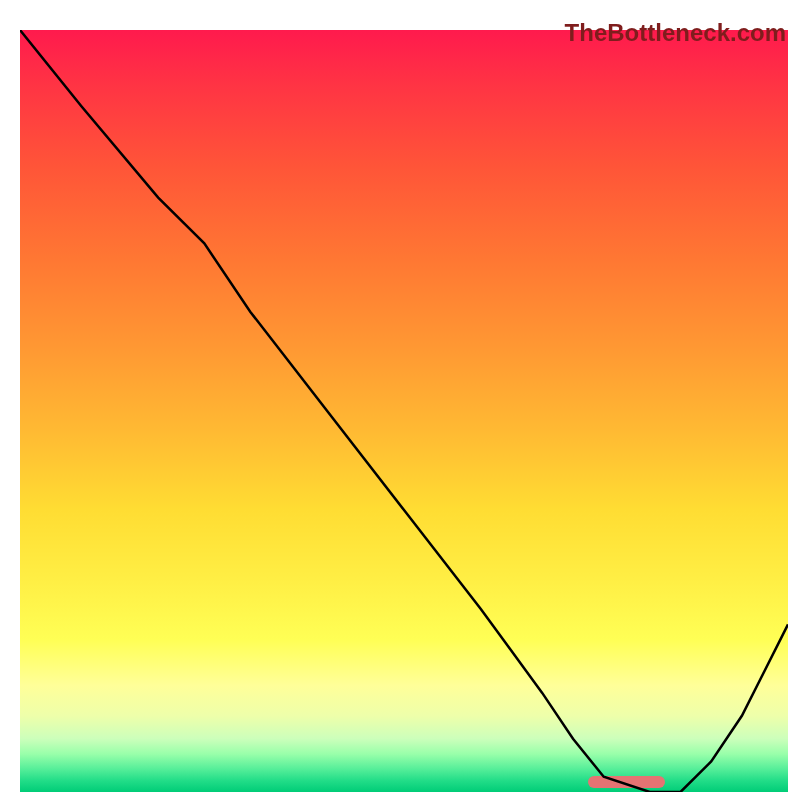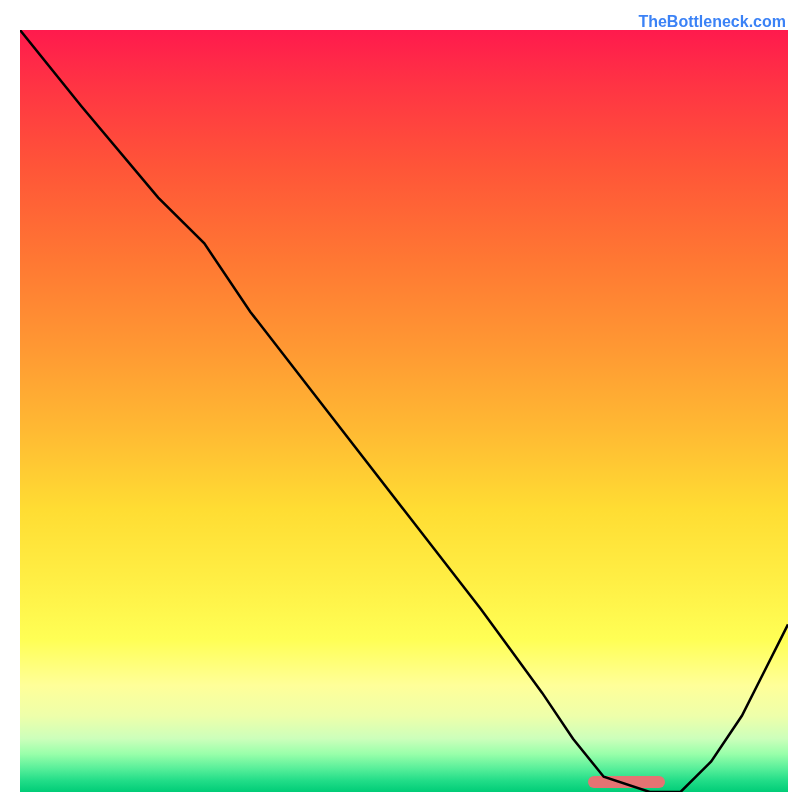--- a/index.html
+++ b/index.html
@@ -6,25 +6,25 @@
   body {
     width: 800px;
     height: 800px;
     background: #ffffff;
     font-family: Arial, sans-serif;
     position: relative;
     overflow: hidden;
   }
   .watermark {
     position: absolute;
-    top: 13px;
+    top: 19px;
     right: 14px;
-    font-size: 16px;
+    font-size: 24px;
     font-weight: bold;
-    color: #3b82f6;
+    color: #7f1d1d;
     z-index: 10;
   }
   .plot-area {
     position: absolute;
     left: 20px;
     top: 30px;
     width: 768px;
     height: 762px;
     background: linear-gradient(to bottom,
       #ff1a4d 0%,

